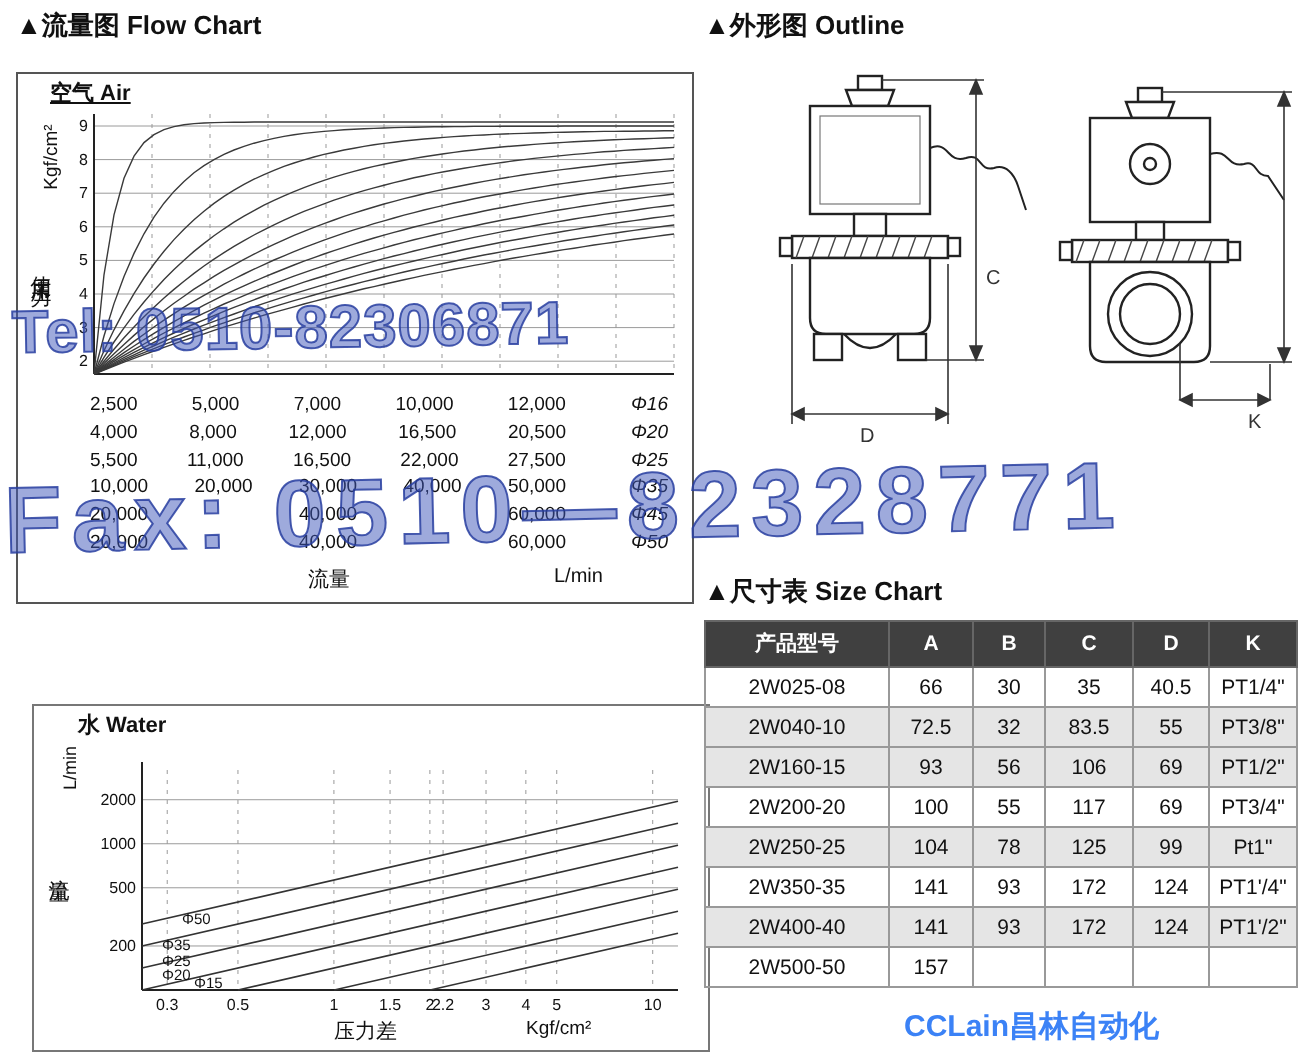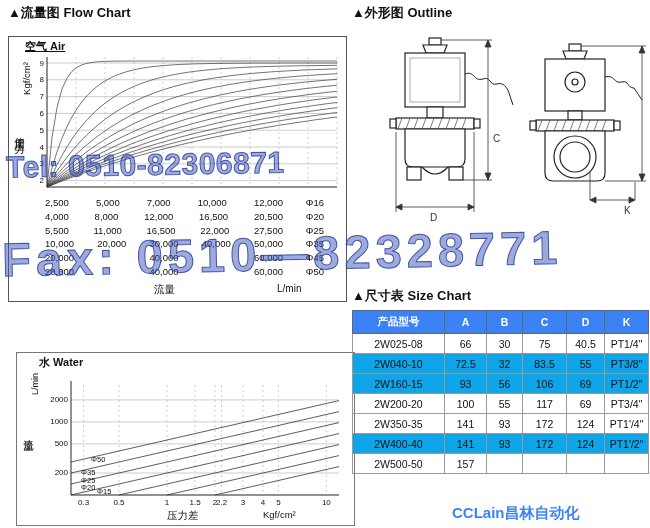--- a/index.html
+++ b/index.html
@@ -14,42 +14,42 @@
   .air-box{position:absolute;left:8px;top:36px;width:337px;height:264px;border:1px solid #555;}
   .air-title{position:absolute;left:16px;top:2px;font-size:11px;font-weight:bold;text-decoration:underline;}
   .rot-ccw{position:absolute;text-align:center;transform:rotate(-90deg);transform-origin:center;}
   .air-yunit{left:-18px;top:36px;width:70px;font-size:9.5px;}
   .vert-cjk{position:absolute;writing-mode:vertical-rl;text-orientation:upright;letter-spacing:2px;}
   .air-ylabel{left:4px;top:92px;font-size:10.5px;}
   #air-svg{position:absolute;left:28px;top:16px;}
   #air-flow-table{position:absolute;left:0;top:160px;width:337px;}
   .flow-row{position:relative;height:13.8px;}
   .flow-nums{margin-left:36px;width:238px;display:flex;justify-content:space-between;font-size:9.5px;}
-  .flow-phi{position:absolute;right:22px;top:0;font-size:9.5px;}
+  .flow-phi{position:absolute;right:12px;top:0;font-size:9.5px;font-style:italic;}
   .air-xlabel{position:absolute;left:145px;top:246px;font-size:10.5px;}
   .air-xunit{position:absolute;left:268px;top:246px;font-size:10px;}
 
   
   .water-box{position:absolute;left:16px;top:352px;width:337px;height:172px;border:1px solid #777;}
   .water-title{position:absolute;left:22px;top:2px;font-size:11px;font-weight:bold;}
   .water-yunit{left:-4px;top:26px;width:44px;font-size:9px;}
   .water-ylabel{left:5px;top:78px;font-size:10.5px;}
   #water-svg{position:absolute;left:22px;top:14px;}
   .water-xlabel{position:absolute;left:150px;top:156px;font-size:10.5px;}
   .water-xunit{position:absolute;left:246px;top:156px;font-size:9.5px;}
 
   
   #outline-svg{position:absolute;left:350px;top:22px;}
   svg{font-family:inherit;}
 
   
   #size-table{position:absolute;left:352px;top:310px;width:296px;border-collapse:collapse;font-size:10.5px;table-layout:fixed;}
-  #size-table th{background:#3b82f6;color:#fff;border:1px solid #666;padding:4px 1px;font-weight:bold;}
+  #size-table th{background:#404040;color:#fff;border:1px solid #666;padding:4px 1px;font-weight:bold;}
   #size-table td{border:1px solid #999;text-align:center;padding:3px 1px;height:13px;}
-  #size-table tr.alt td{background:#0ea5e9;text-align:center;}
+  #size-table tr.alt td{background:#e5e5e5;text-align:center;}
 
   
   .wm{position:absolute;font-weight:bold;white-space:nowrap;pointer-events:none;
       color:rgba(62,86,186,0.5);-webkit-text-stroke:1px rgba(40,62,160,0.85);z-index:50;}
   #wm-tel{left:6px;top:148px;font-size:30px;letter-spacing:0.5px;transform:rotate(-1deg);}
   #wm-fax{left:2px;top:226px;font-size:47px;letter-spacing:5px;transform:rotate(-1.3deg);}
   #wm-logo{position:absolute;left:452px;top:504px;font-size:15px;font-weight:bold;color:#3b82f6;z-index:60;white-space:nowrap;}
 </style>
 </head>
 <body>
@@ -332,21 +332,21 @@
           <th>C</th>
           <th>D</th>
           <th>K</th>
         </tr>
       </thead>
     <tbody>
         <tr>
           <td>2W025-08</td>
           <td>66</td>
           <td>30</td>
-          <td>75</td>
+          <td>35</td>
           <td>40.5</td>
           <td>PT1/4"</td>
         </tr>
         <tr class="alt">
           <td>2W040-10</td>
           <td>72.5</td>
           <td>32</td>
           <td>83.5</td>
           <td>55</td>
           <td>PT3/8"</td>
@@ -360,20 +360,28 @@
           <td>PT1/2"</td>
         </tr>
         <tr>
           <td>2W200-20</td>
           <td>100</td>
           <td>55</td>
           <td>117</td>
           <td>69</td>
           <td>PT3/4"</td>
         </tr>
+        <tr class="alt">
+          <td>2W250-25</td>
+          <td>104</td>
+          <td>78</td>
+          <td>125</td>
+          <td>99</td>
+          <td>Pt1"</td>
+        </tr>
         <tr>
           <td>2W350-35</td>
           <td>141</td>
           <td>93</td>
           <td>172</td>
           <td>124</td>
           <td>PT1'/4"</td>
         </tr>
         <tr class="alt">
           <td>2W400-40</td>

